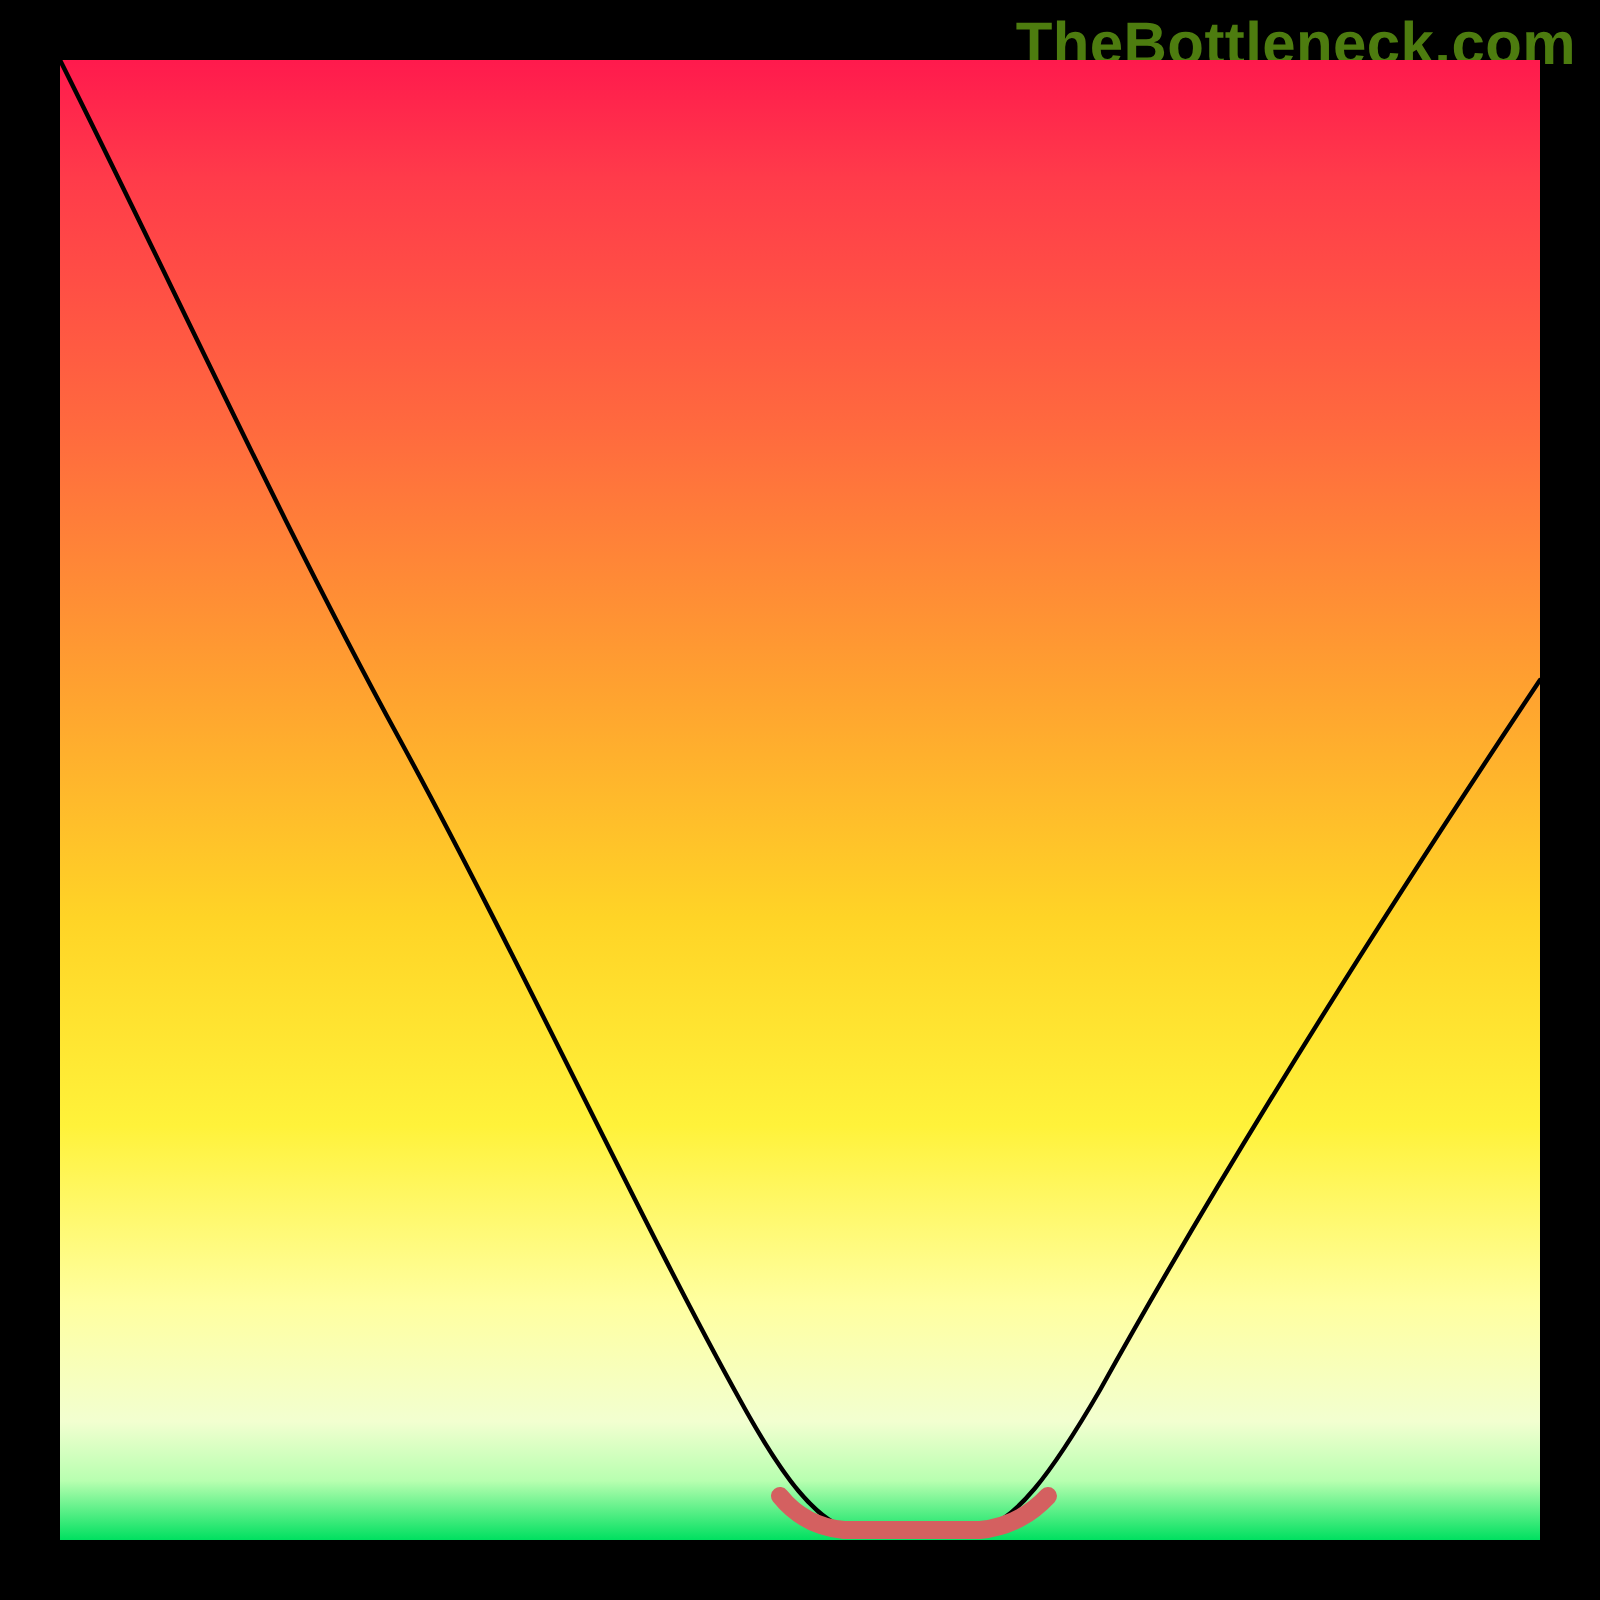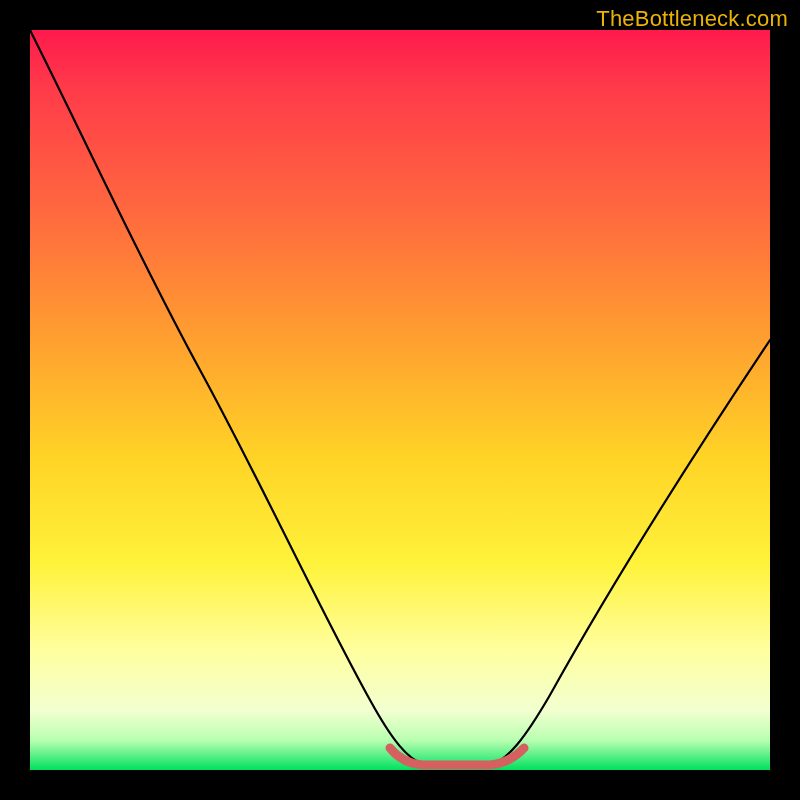--- a/index.html
+++ b/index.html
@@ -37,23 +37,23 @@
       #ffffa0 84%,
       #f2ffd0 92%,
       #b8ffb0 96%,
       #00e060 100%
     );
   }
   .watermark {
     position: absolute;
     top: 6px;
     right: 12px;
-    color: #eab308;
-    font-size: 22px;
-    font-weight: 400;
+    color: #4d7c0f;
+    font-size: 30px;
+    font-weight: 700;
     letter-spacing: 0.2px;
     user-select: none;
   }
   svg.curves {
     position: absolute;
     left: 0;
     top: 0;
     width: 740px;
     height: 740px;
   }

